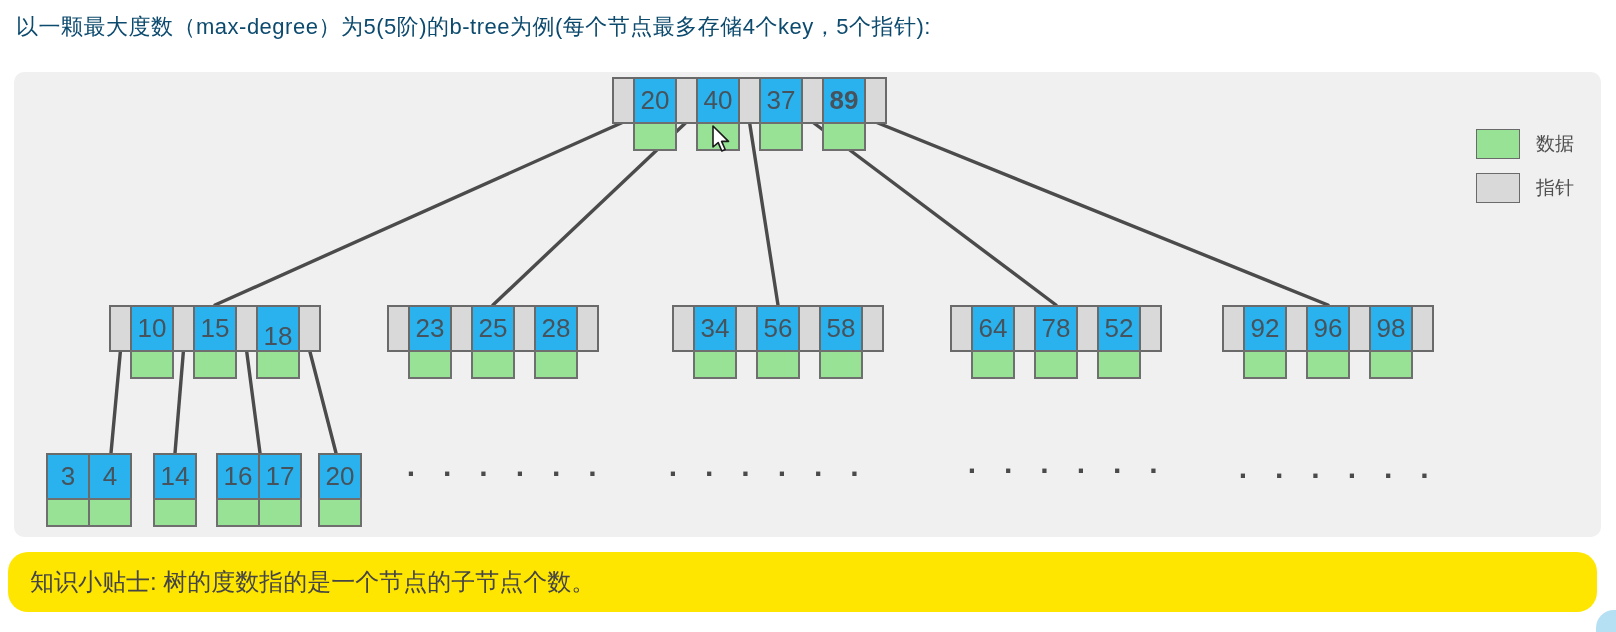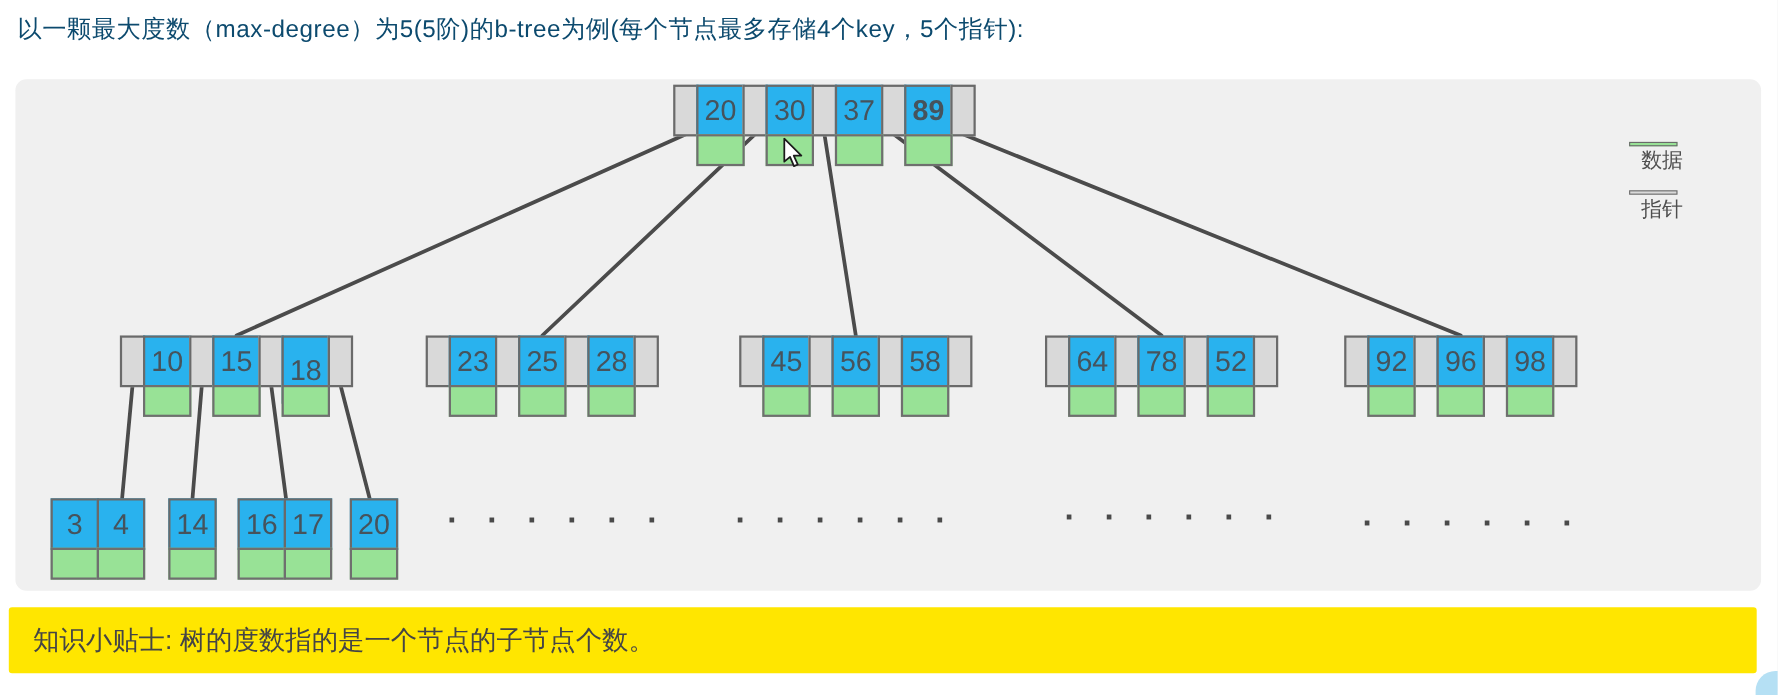--- a/index.html
+++ b/index.html
@@ -22,29 +22,29 @@
     font-size:26px;color:#46535c;
   }
   .cell.ptr{background:#d9d9d9;}
   .cell.key{background:#29b2ee;}
   .cell.green{background:#98e296;border-color:#6f6f6f;}
   .ellipsis{
     position:absolute;transform:translate(-50%,-50%);
     font-size:30px;font-weight:bold;letter-spacing:9px;color:#4a4a4a;white-space:nowrap;
   }
   .legend{position:absolute;left:1462px;top:57px;}
-  .legend-row{display:flex;align-items:center;margin-bottom:14px;height:30px;flex-direction:column;}
+  .legend-row{display:flex;align-items:center;margin-bottom:14px;height:30px;}
   .swatch{width:44px;height:30px;box-sizing:border-box;border:1.5px solid #6a6a6a;display:inline-block;}
   .swatch.green{background:#98e296;}
   .swatch.gray{background:#d9d9d9;}
   .legend-label{margin-left:16px;font-size:19px;color:#4f4f4f;}
   .cursor{position:absolute;left:697px;top:53px;}
   .banner{
     position:absolute;left:8px;top:552px;width:1589px;height:60px;
-    background:#ffe600;border-radius:3px;display:flex;align-items:center;
+    background:#ffe600;border-radius:20px;display:flex;align-items:center;
   }
   .banner span{margin-left:22px;font-size:24px;color:#454545;}
   .corner{
     position:absolute;right:0;bottom:0;width:20px;height:22px;
     background:#b5e0f4;border-top-left-radius:18px;
   }
 </style>
 </head>
 <body>
 
@@ -63,21 +63,21 @@
       <line x1="232.5" y1="278" x2="246" y2="381"></line>
       <line x1="295.5" y1="278" x2="322" y2="381"></line>
     </g>
   </svg>
 
   <div id="nodes">
       <div class="node" style="left: 598px; top: 5px;">
         <div class="cell ptr" style="left: 0px; top: 0px; width: 23px; height: 47px;"></div>
         <div class="cell key" style="left: 21px; top: 0px; width: 44px; height: 47px;">20</div>
         <div class="cell ptr" style="left: 63px; top: 0px; width: 23px; height: 47px;"></div>
-        <div class="cell key" style="left: 84px; top: 0px; width: 44px; height: 47px;">30</div>
+        <div class="cell key" style="left: 84px; top: 0px; width: 44px; height: 47px;">40</div>
         <div class="cell ptr" style="left: 126px; top: 0px; width: 23px; height: 47px;"></div>
         <div class="cell key" style="left: 147px; top: 0px; width: 44px; height: 47px;">37</div>
         <div class="cell ptr" style="left: 189px; top: 0px; width: 23px; height: 47px;"></div>
         <div class="cell key" style="left: 210px; top: 0px; width: 44px; height: 47px; font-weight: bold;">89</div>
         <div class="cell ptr" style="left: 252px; top: 0px; width: 23px; height: 47px;"></div>
         <div class="cell green" style="left: 21px; top: 45px; width: 44px; height: 29px;"></div>
         <div class="cell green" style="left: 84px; top: 45px; width: 44px; height: 29px;"></div>
         <div class="cell green" style="left: 147px; top: 45px; width: 44px; height: 29px;"></div>
         <div class="cell green" style="left: 210px; top: 45px; width: 44px; height: 29px;"></div>
       </div>
@@ -100,21 +100,21 @@
         <div class="cell key" style="left: 84px; top: 0px; width: 44px; height: 47px;">25</div>
         <div class="cell ptr" style="left: 126px; top: 0px; width: 23px; height: 47px;"></div>
         <div class="cell key" style="left: 147px; top: 0px; width: 44px; height: 47px;">28</div>
         <div class="cell ptr" style="left: 189px; top: 0px; width: 23px; height: 47px;"></div>
         <div class="cell green" style="left: 21px; top: 45px; width: 44px; height: 29px;"></div>
         <div class="cell green" style="left: 84px; top: 45px; width: 44px; height: 29px;"></div>
         <div class="cell green" style="left: 147px; top: 45px; width: 44px; height: 29px;"></div>
       </div>
       <div class="node" style="left: 658px; top: 233px;">
         <div class="cell ptr" style="left: 0px; top: 0px; width: 23px; height: 47px;"></div>
-        <div class="cell key" style="left: 21px; top: 0px; width: 44px; height: 47px;">45</div>
+        <div class="cell key" style="left: 21px; top: 0px; width: 44px; height: 47px;">34</div>
         <div class="cell ptr" style="left: 63px; top: 0px; width: 23px; height: 47px;"></div>
         <div class="cell key" style="left: 84px; top: 0px; width: 44px; height: 47px;">56</div>
         <div class="cell ptr" style="left: 126px; top: 0px; width: 23px; height: 47px;"></div>
         <div class="cell key" style="left: 147px; top: 0px; width: 44px; height: 47px;">58</div>
         <div class="cell ptr" style="left: 189px; top: 0px; width: 23px; height: 47px;"></div>
         <div class="cell green" style="left: 21px; top: 45px; width: 44px; height: 29px;"></div>
         <div class="cell green" style="left: 84px; top: 45px; width: 44px; height: 29px;"></div>
         <div class="cell green" style="left: 147px; top: 45px; width: 44px; height: 29px;"></div>
       </div>
       <div class="node" style="left: 936px; top: 233px;">

